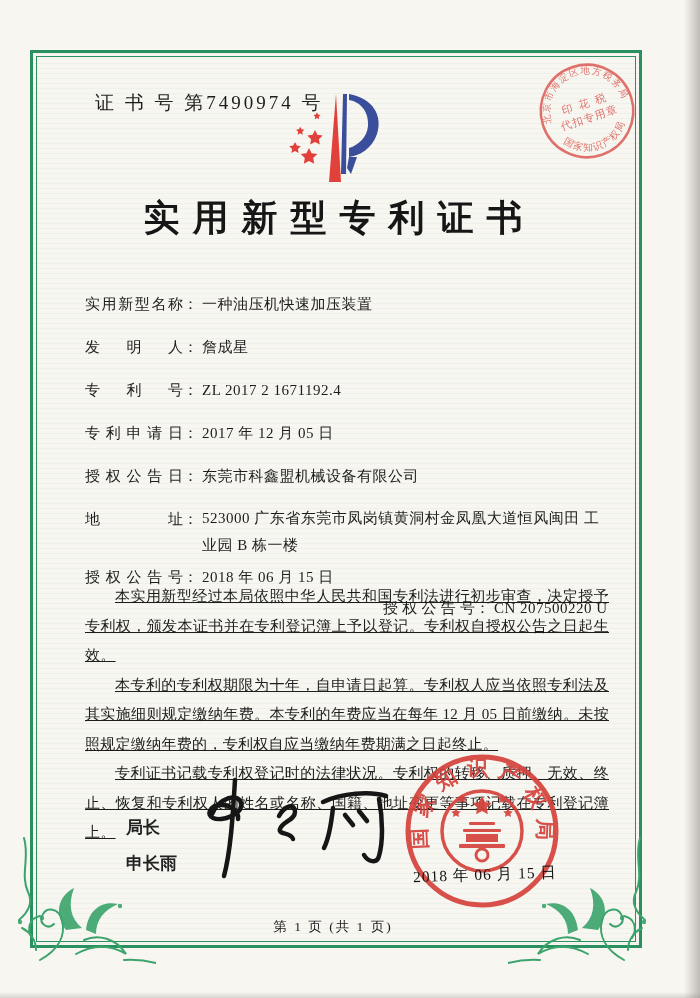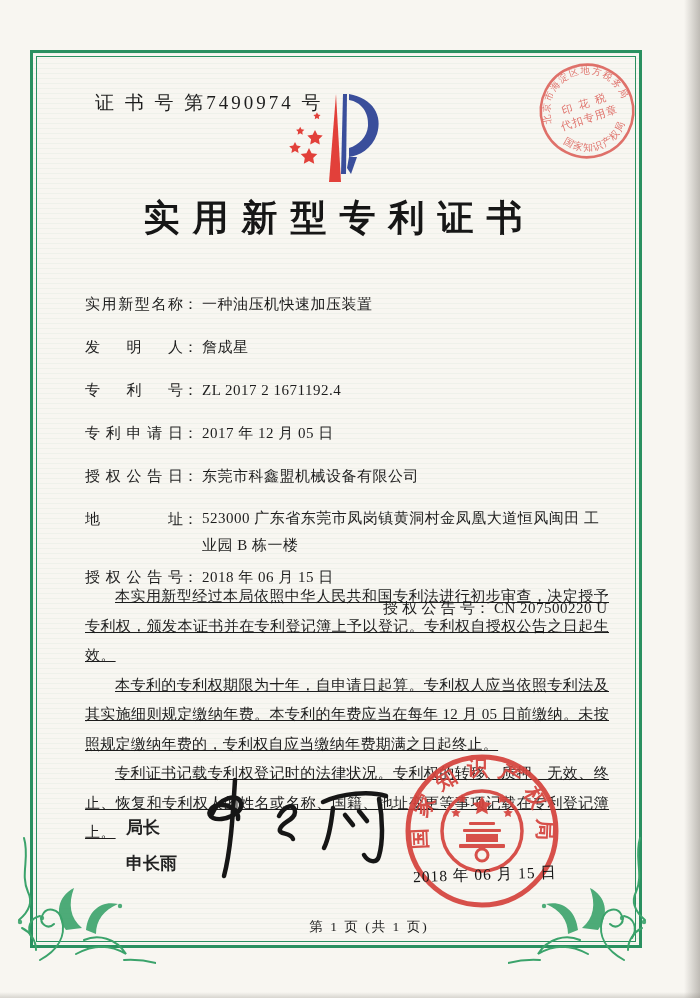--- a/index.html
+++ b/index.html
@@ -50,21 +50,21 @@
   .sig{position:absolute;left:182px;top:772px;}
 
   .cnipa-seal{position:absolute;left:399px;top:748px;opacity:.92;}
   .seal-date{position:absolute;left:413px;top:864px;width:180px;font-size:15.5px;
     letter-spacing:1px;color:#141414;transform:rotate(-2deg);}
 
   .tax-seal{position:absolute;left:528px;top:52px;opacity:.88;
     transform:rotate(-18deg);}
 
   .footer{position:absolute;left:30px;top:918px;width:606px;text-align:center;
-    font-size:13.5px;letter-spacing:2px;padding-left:36px;}
+    font-size:13.5px;letter-spacing:2px;}
 </style>
 </head>
 <body>
 
 <div class="frame">
   <div class="frame-inner"></div>
 </div>
 
 <svg class="ornament left" viewBox="0 0 150 150">
   <g stroke="#3ba36b" fill="none" stroke-width="2" stroke-linecap="round">

